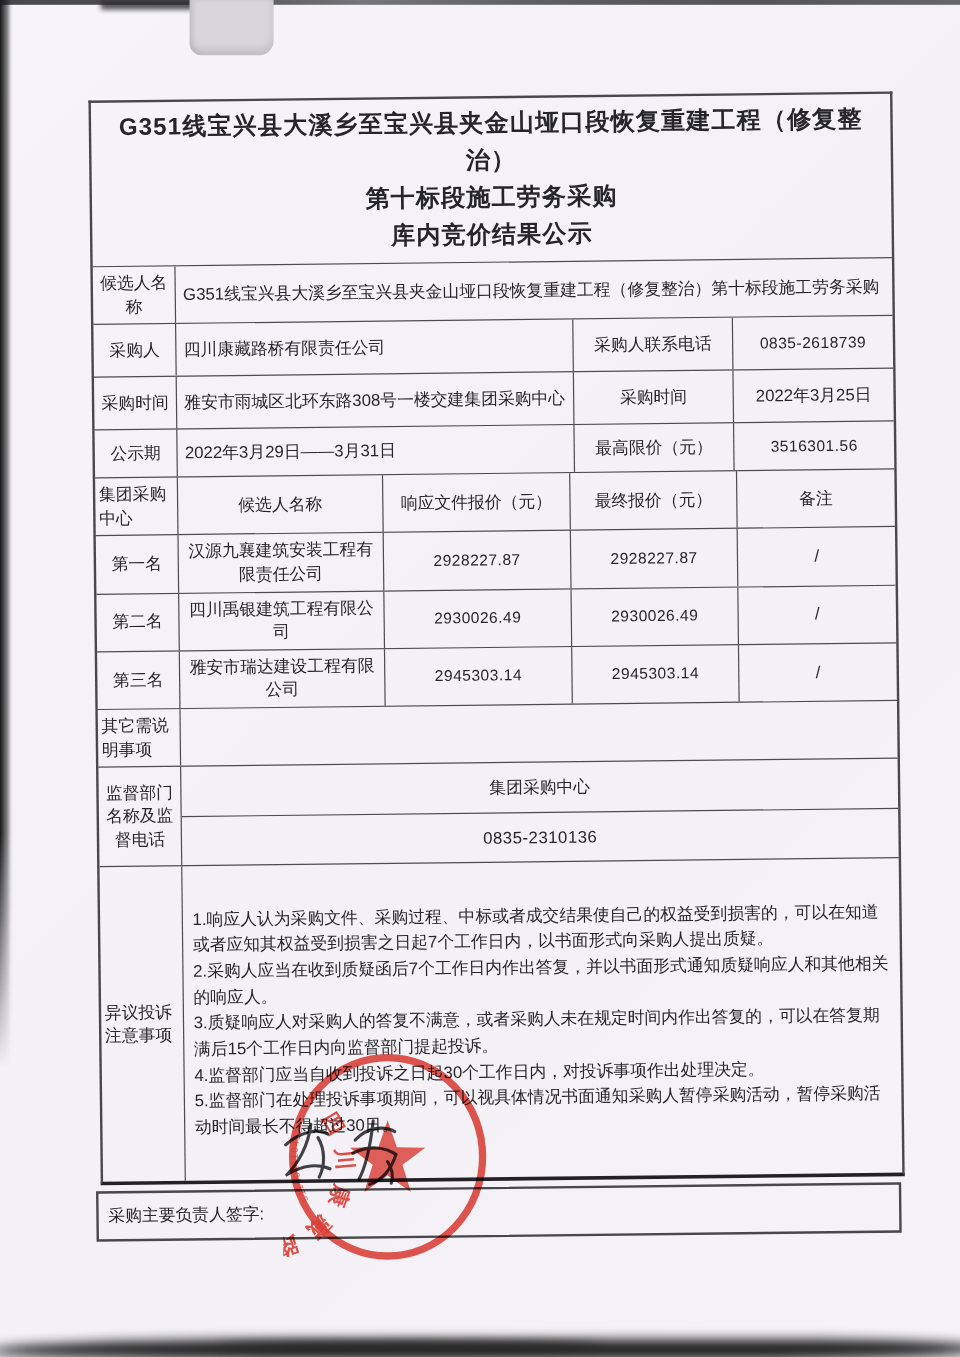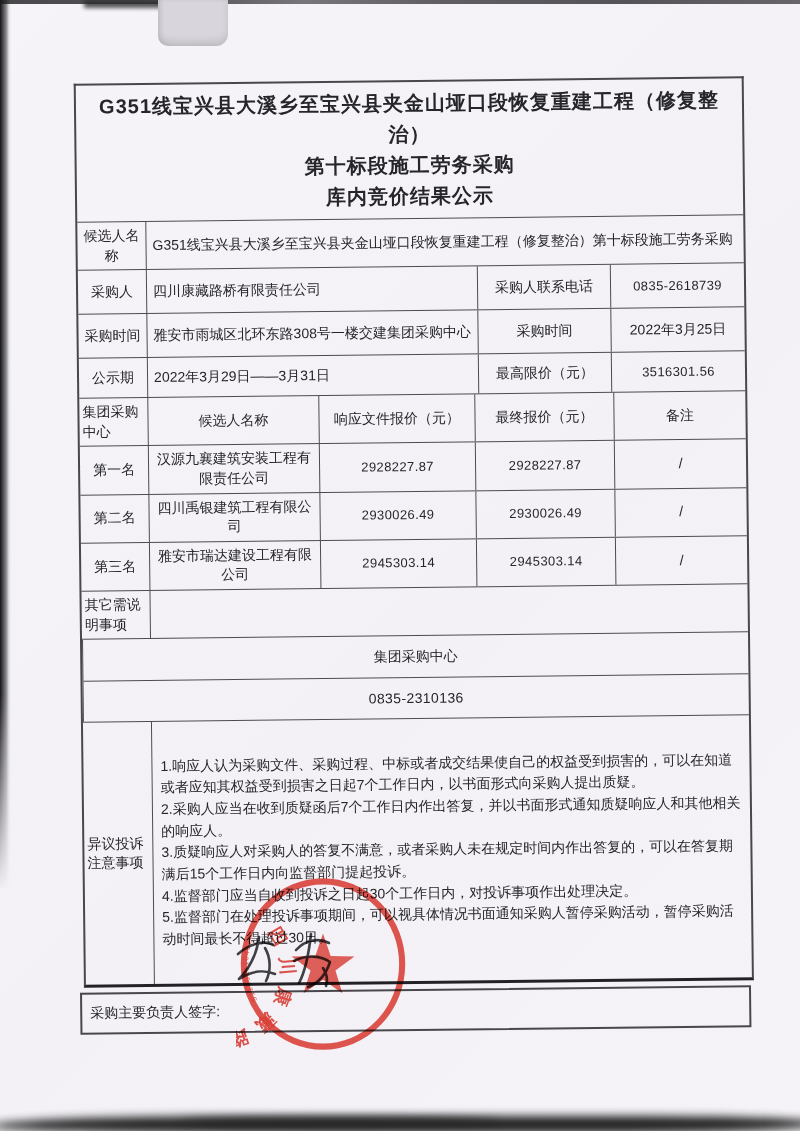--- a/index.html
+++ b/index.html
@@ -175,20 +175,21 @@
       <div class="cell c-fin num">2945303.14</div>
       <div class="cell c-note">/</div>
     </div>
 
     <div class="row r-other">
       <div class="cell c-label left-align">其它需说明事项</div>
       <div class="cell c-wide left-align"></div>
     </div>
 
     <div class="row">
+      <div class="cell c-label">监督部门名称及监督电话</div>
       <div class="sup-right">
         <div class="sup-sub">集团采购中心</div>
         <div class="sup-sub num">0835-2310136</div>
       </div>
     </div>
 
     <div class="row r-obj">
       <div class="cell c-label left-align">异议投诉注意事项</div>
       <div class="obj-body">
         <div>1.响应人认为采购文件、采购过程、中标或者成交结果使自己的权益受到损害的，可以在知道或者应知其权益受到损害之日起7个工作日内，以书面形式向采购人提出质疑。</div>

